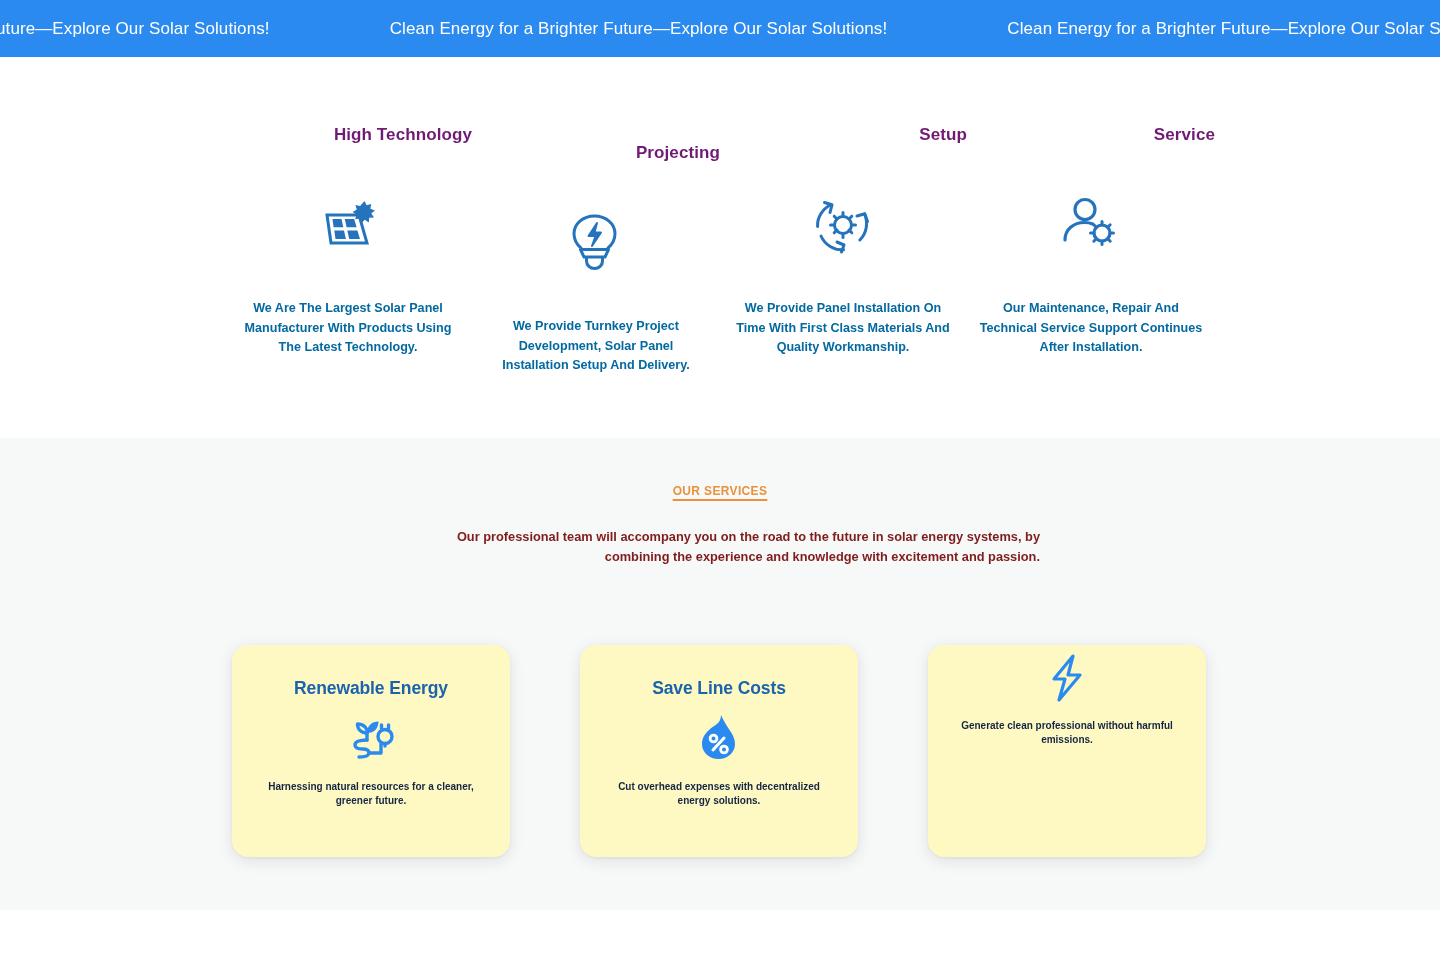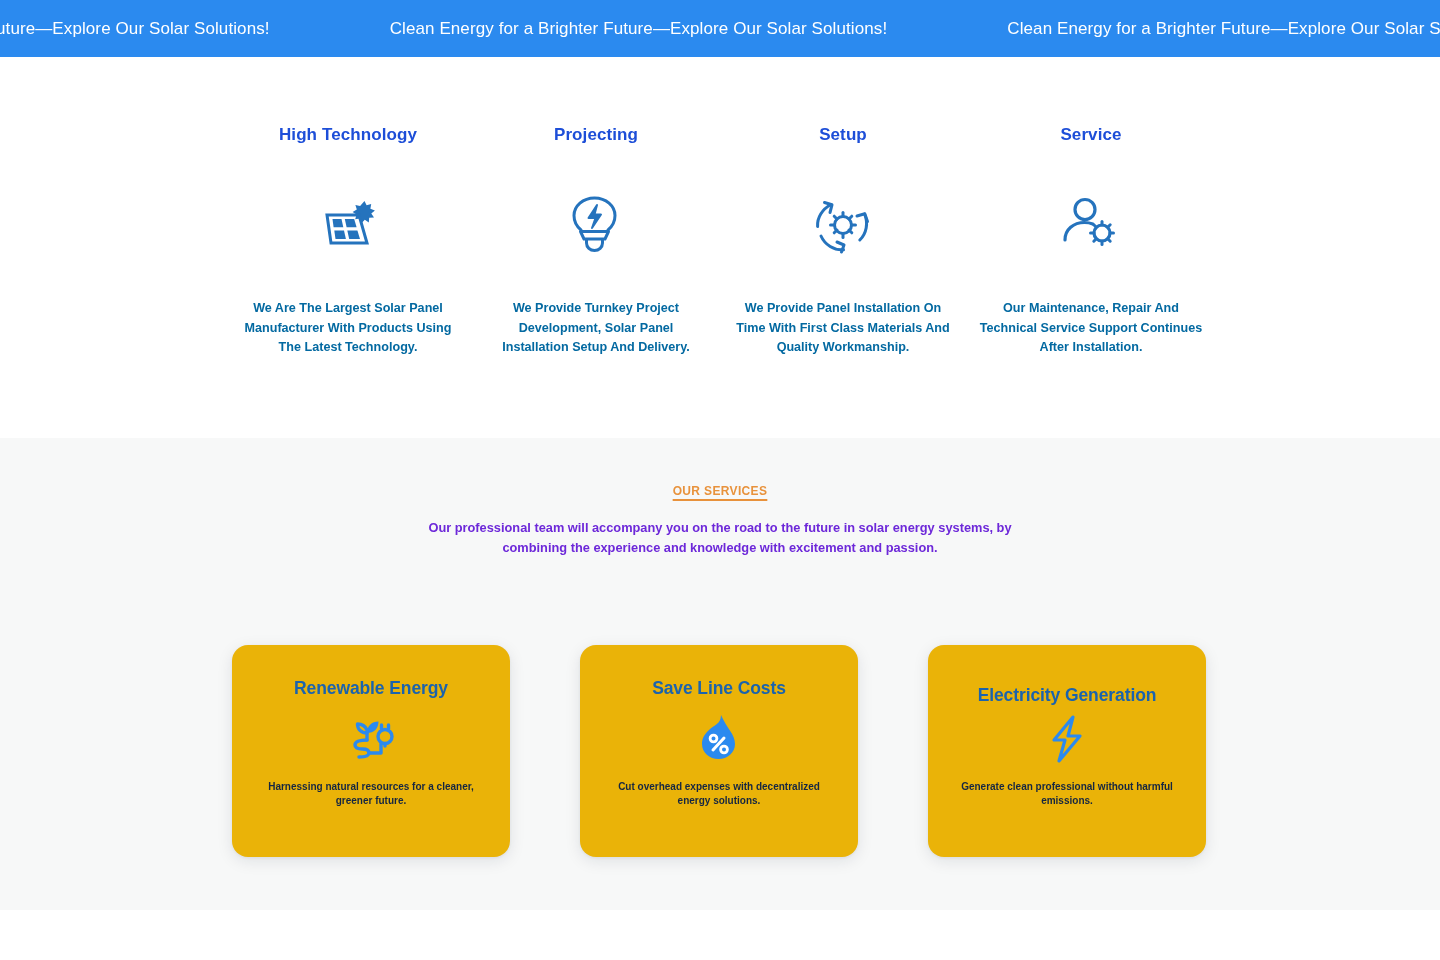--- a/index.html
+++ b/index.html
@@ -48,30 +48,31 @@
     height: 381px;
     background: #ffffff;
   }
   .feature-col {
     position: absolute;
     top: 0;
     width: 248px;
     text-align: center;
   }
   .fc1 { left: 224px; }
-  .fc2 { left: 472px; }
+  .fc2 { left: 472px; margin-top: 18px; }
   .fc3 { left: 719px; }
   .fc4 { left: 967px; }
 
   .feature-title {
     margin-top: 68px;
     font-size: 17px;
     font-weight: 600;
-    color: #1d4ed8;
+    color: #701a75;
     letter-spacing: 0.1px;
+    text-align: right;
   }
   .feature-icon {
     margin-top: 44px;
     height: 72px;
     display: flex;
     align-items: center;
     justify-content: center;
   }
   .feature-desc {
     margin-top: 38px;
@@ -103,41 +104,41 @@
   }
   .services-title {
     margin-top: 18px;
     text-align: center;
     font-size: 26px;
     font-weight: 700;
     color: #152642;
     letter-spacing: -0.2px;
   }
   .services-sub {
-    margin: 19px auto 0;
+    margin: 28px auto 0;
     width: 640px;
-    text-align: center;
+    text-align: right;
     font-size: 12.8px;
     font-weight: 700;
     line-height: 20px;
-    color: #6d28d9;
+    color: #7f1d1d;
   }
 
   .cards {
     position: absolute;
     top: 207px; left: 0;
     width: 1440px;
     height: 220px;
   }
   .card {
     position: absolute;
     top: 0;
     width: 278px;
     height: 212px;
-    background: #eab308;
+    background: #fef9c3;
     border-radius: 16px;
     box-shadow: 0 4px 16px rgba(22,34,51,0.10), 0 1px 3px rgba(22,34,51,0.06);
     text-align: center;
   }
   .card1 { left: 232px; }
   .card2 { left: 580px; }
   .card3 { left: 928px; }
 
   .card-title {
     margin-top: 33px;
@@ -306,21 +307,20 @@
             <path d="M30 26 L19 38"></path>
           </g>
           <circle cx="19.5" cy="26.5" r="3.4" fill="none" stroke="#ffffff" stroke-width="2.8"></circle>
           <circle cx="30" cy="37.5" r="3.4" fill="none" stroke="#ffffff" stroke-width="2.8"></circle>
         </svg>
       </div>
       <div class="card-desc">Cut overhead expenses with decentralized energy solutions.</div>
     </div>
 
     <div class="card card3">
-      <div class="card-title">Electricity Generation</div>
       <div class="card-icon">
         <svg width="44" height="50" viewBox="0 0 44 50">
           <path d="M28 3 L9 26 L20 26 L14 47 L35 22 L23 22 Z" fill="none" stroke="#2b8aef" stroke-width="3.2" stroke-linejoin="round" stroke-linecap="round"></path>
         </svg>
       </div>
       <div class="card-desc">Generate clean professional without harmful emissions.</div>
     </div>
 
   </div>
 </div>

